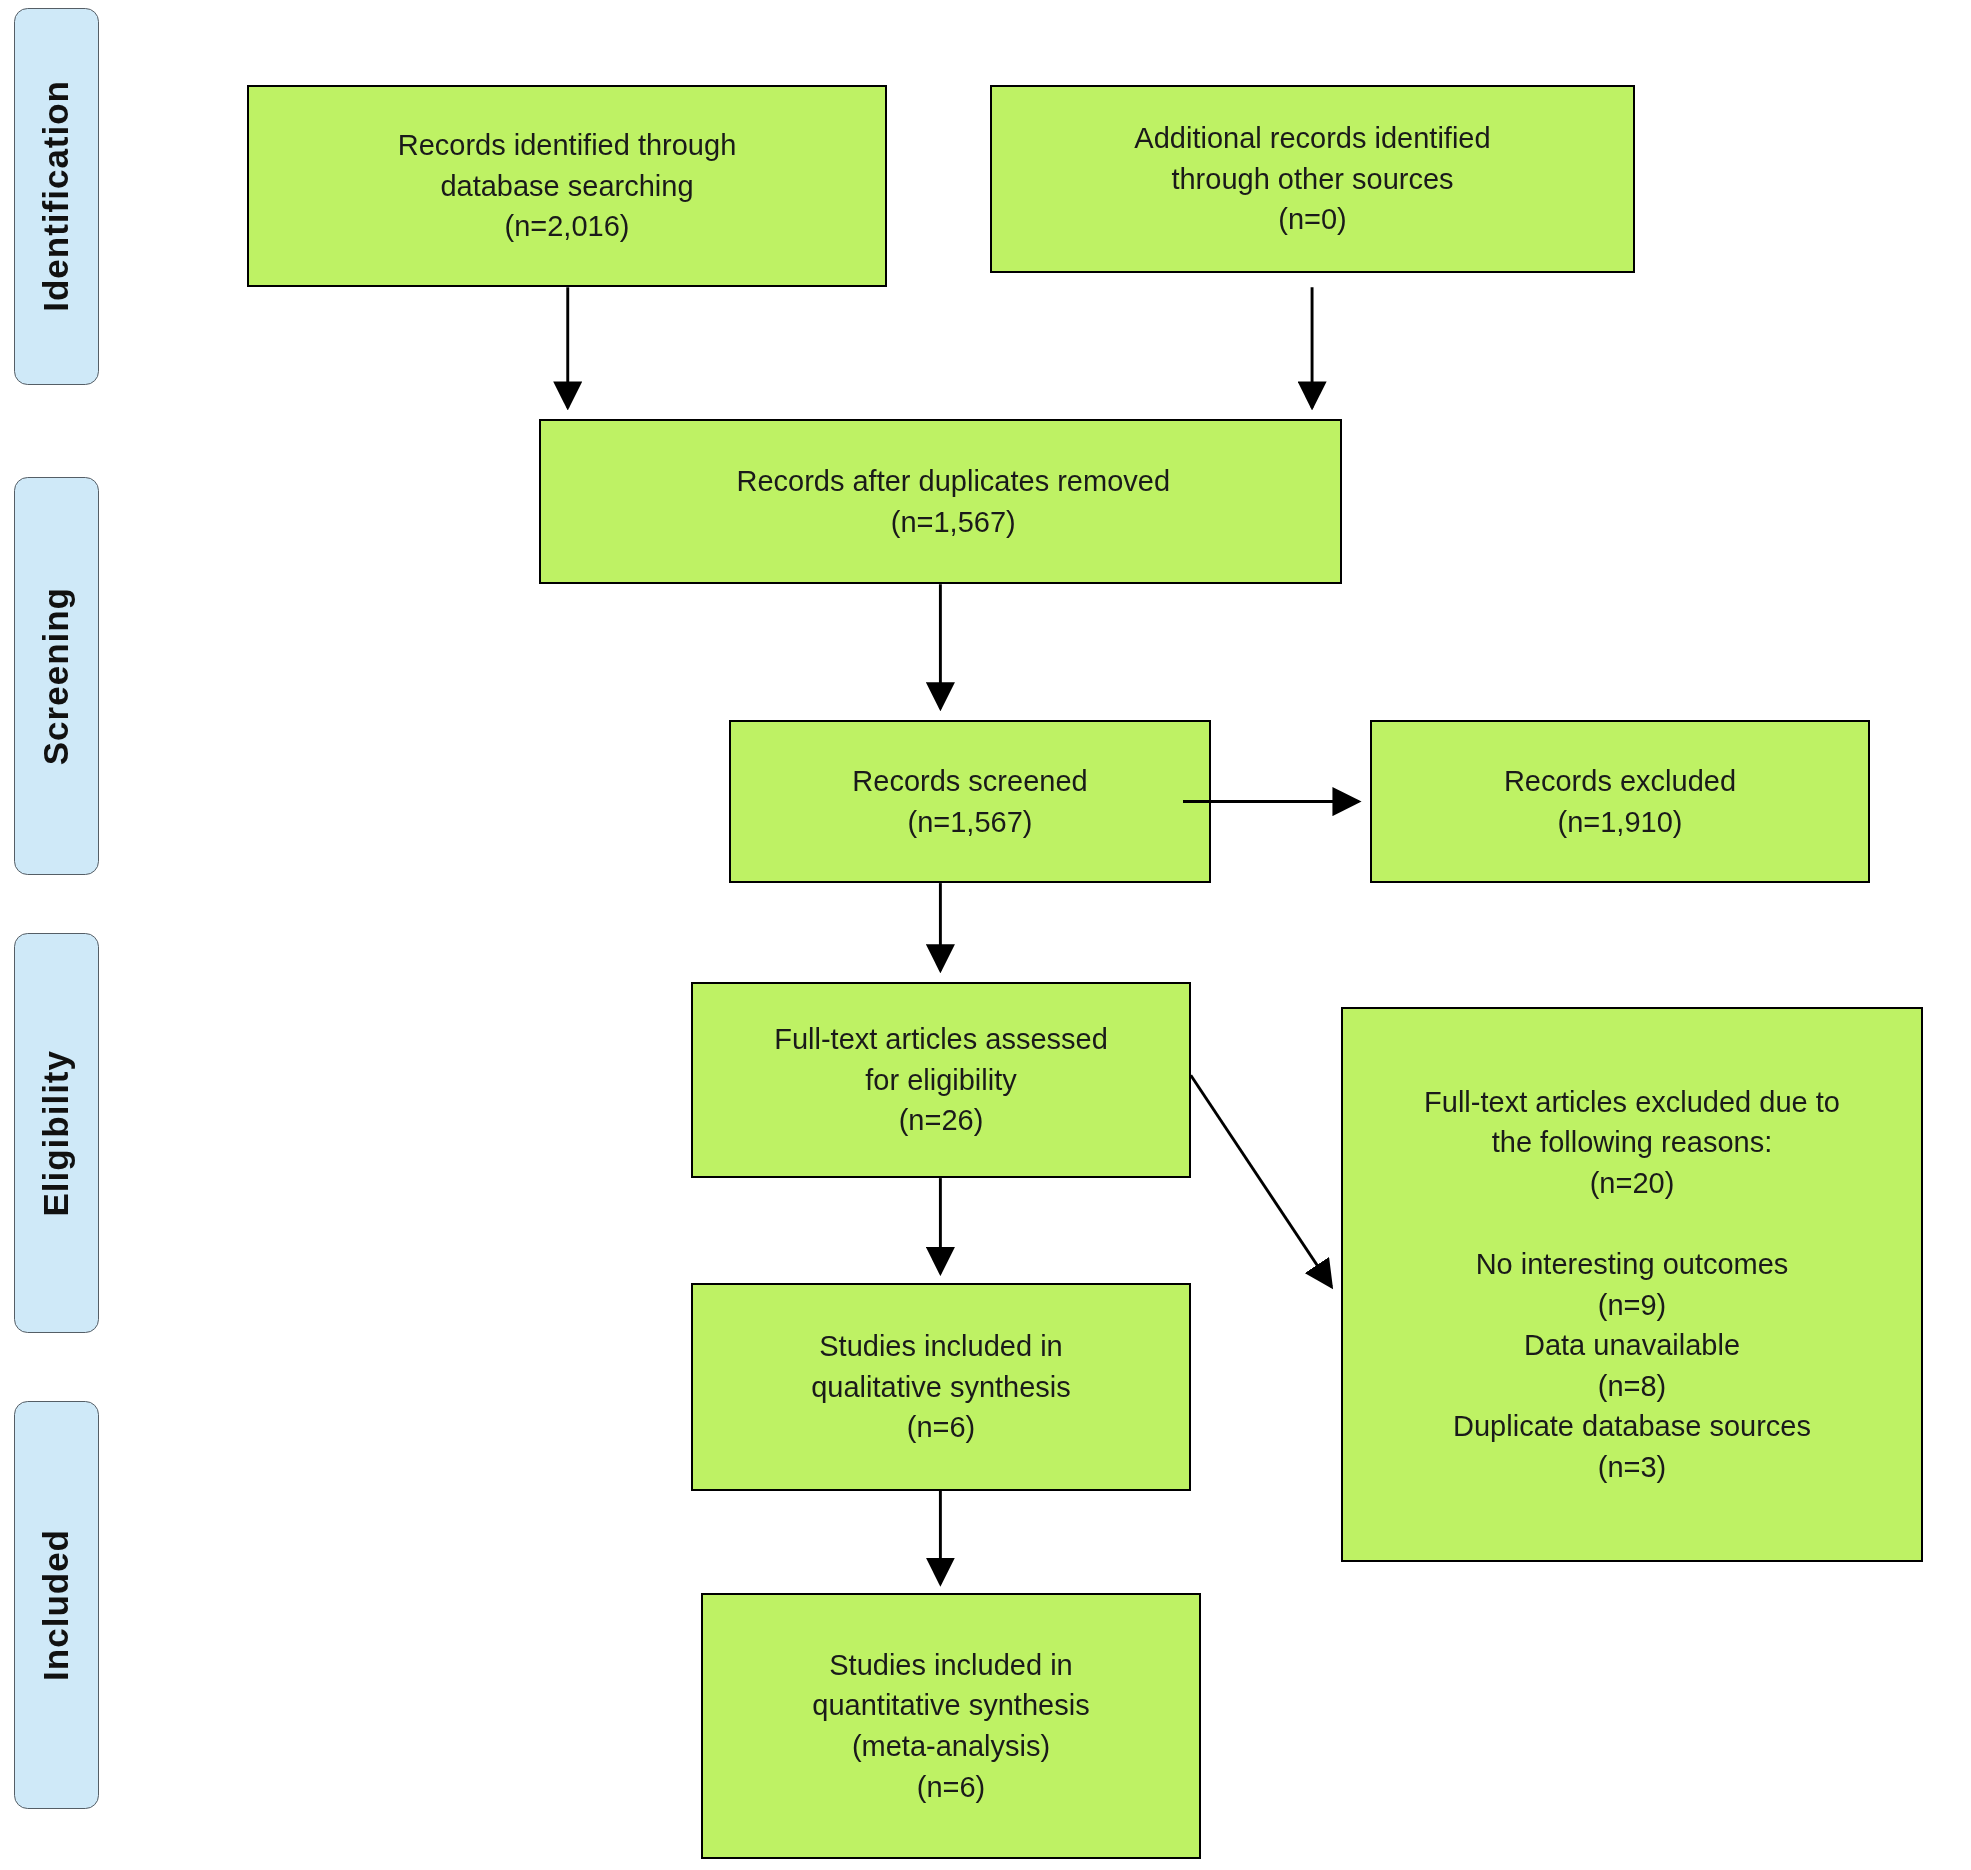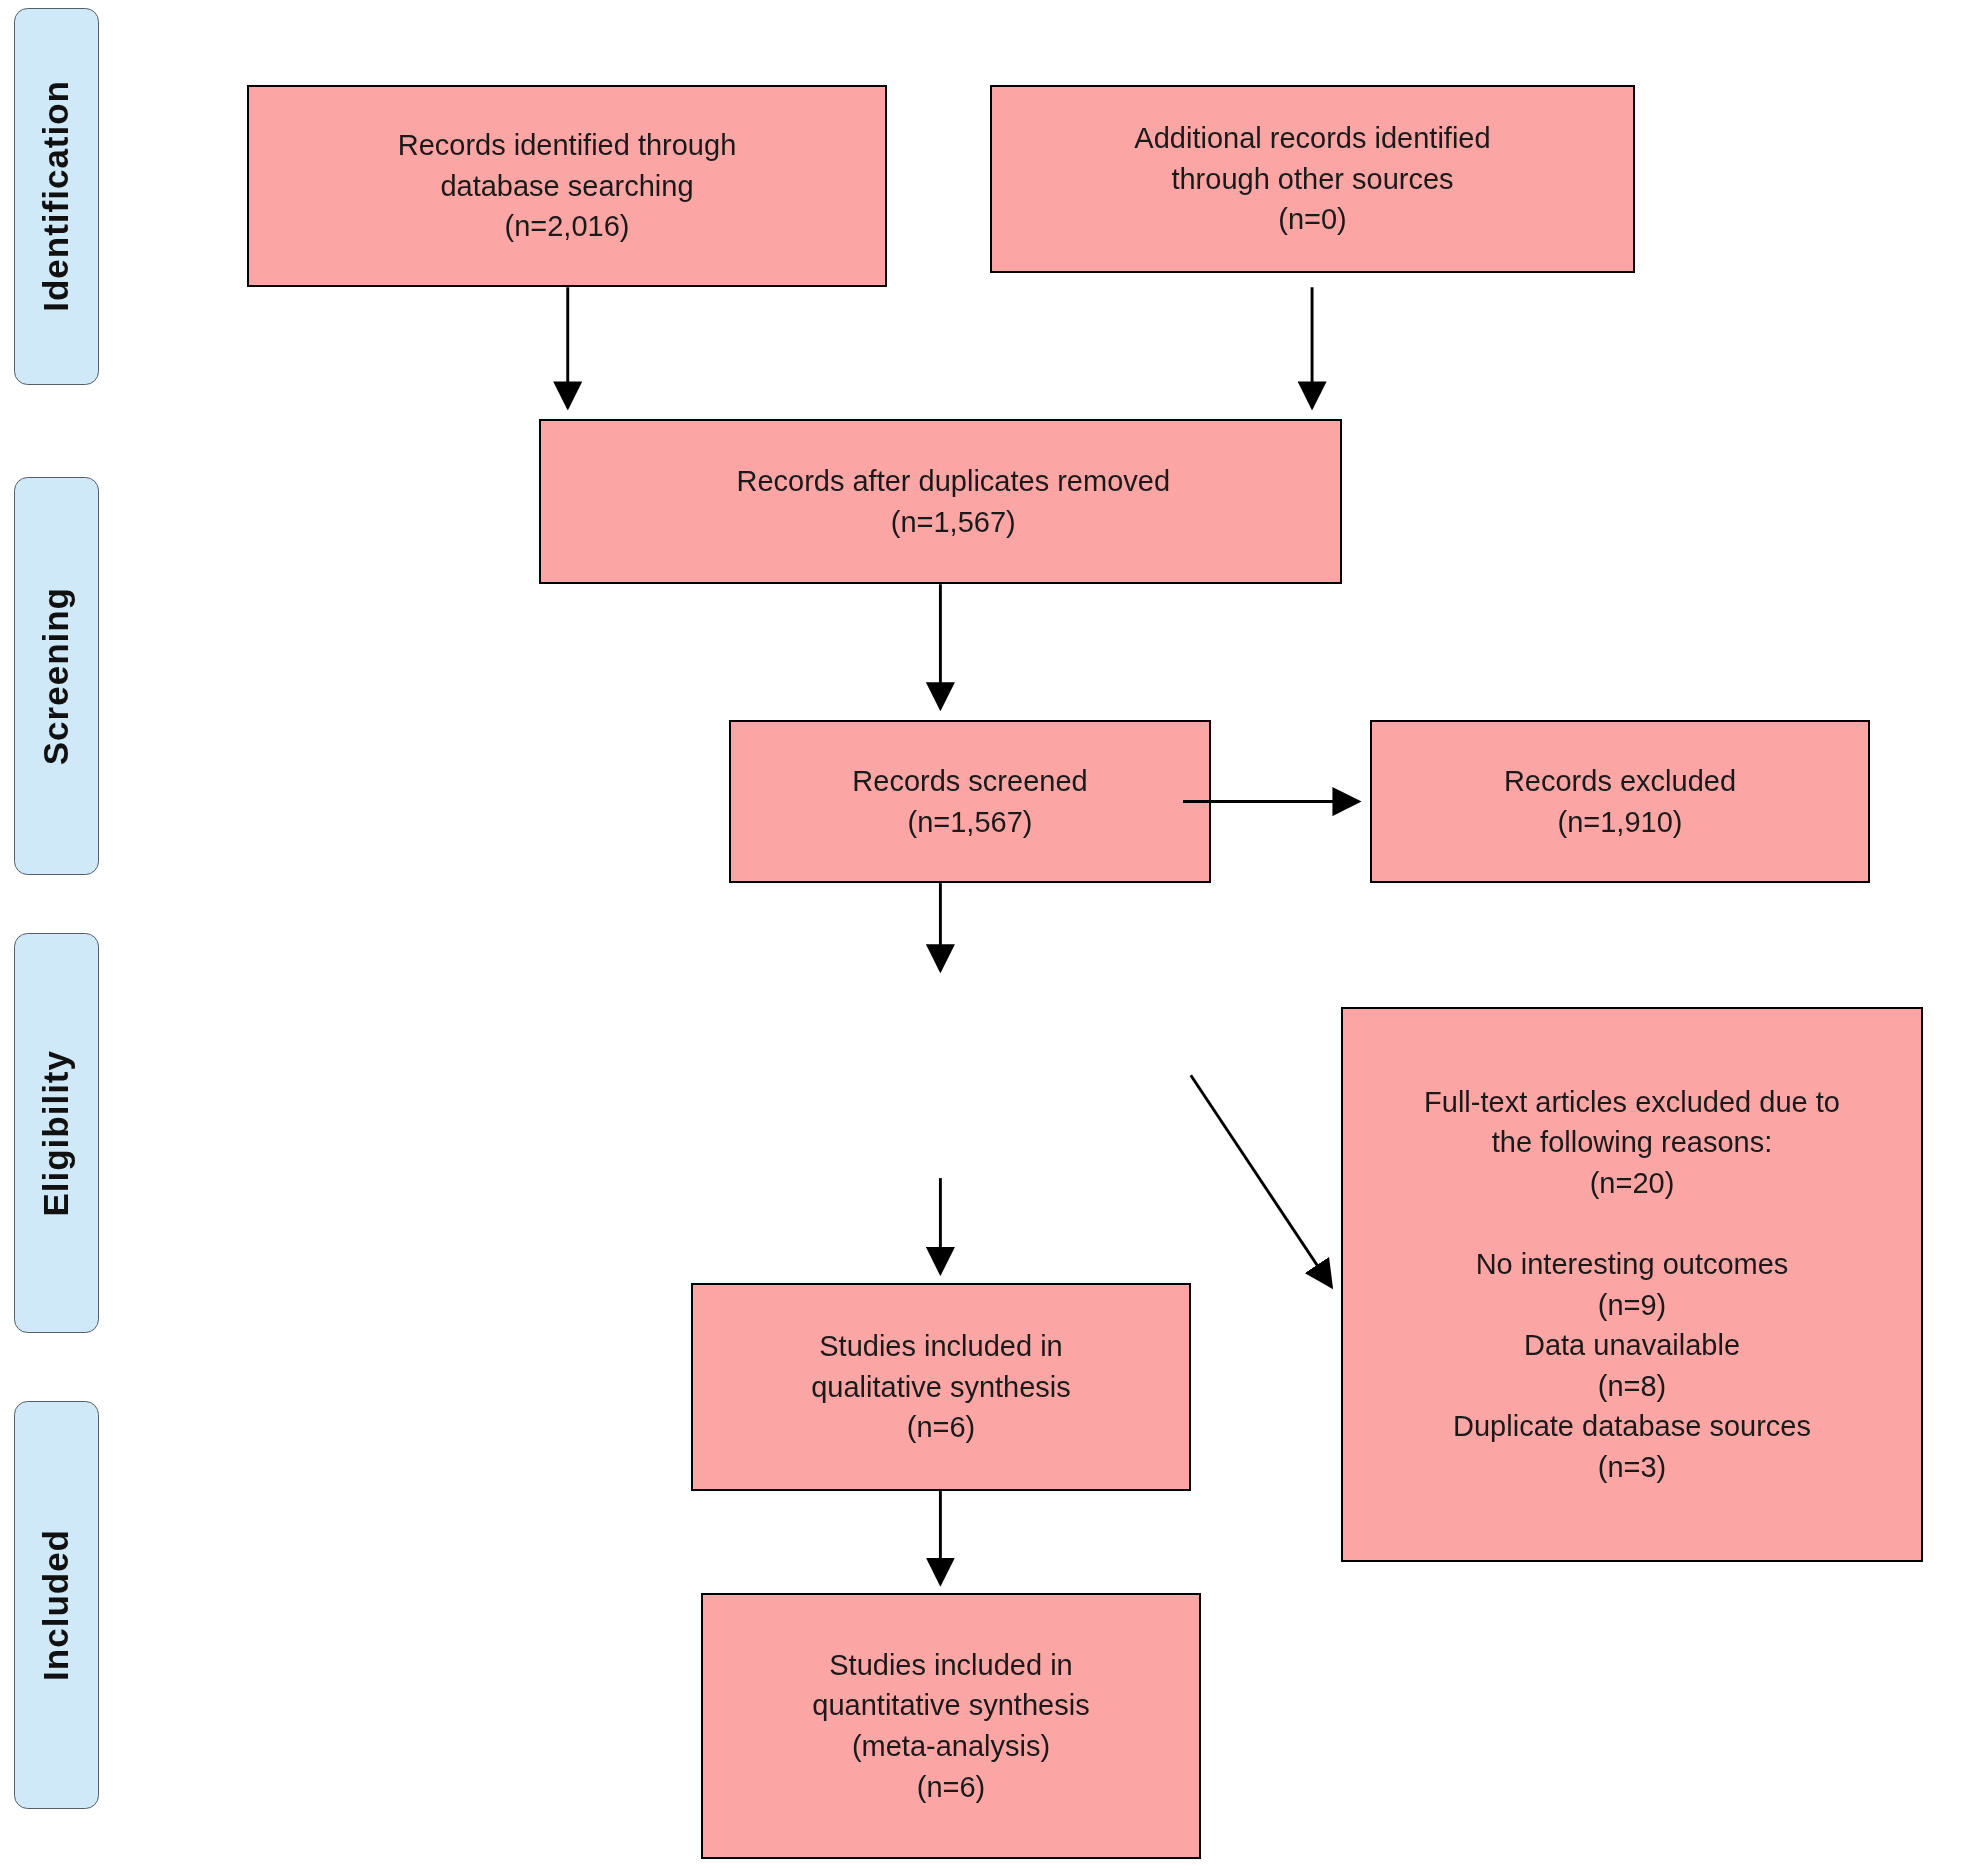--- a/index.html
+++ b/index.html
@@ -13,21 +13,21 @@
     position: relative;
     width: 1972px;
     height: 1871px;
     background: #ffffff;
     overflow: hidden;
   }
   .flow-box {
     position: absolute;
     box-sizing: border-box;
     border: 2.9px solid #000000;
-    background: #fca5a5;
+    background: #bef264;
     display: flex;
     align-items: center;
     justify-content: center;
     text-align: center;
     font-size: 29px;
     line-height: 1.4;
     padding: 9.7px 17.5px;
   }
   .flow-box .box-text {
     white-space: pre-line;
@@ -112,20 +112,25 @@
 (n=1,567)</span>
   </div>
   <div class="flow-box" id="box-screened">
     <span class="box-text">Records screened
 (n=1,567)</span>
   </div>
   <div class="flow-box" id="box-excluded">
     <span class="box-text">Records excluded
 (n=1,910)</span>
   </div>
+  <div class="flow-box" id="box-fulltext">
+    <span class="box-text">Full-text articles assessed
+for eligibility
+(n=26)</span>
+  </div>
   <div class="flow-box" id="box-fulltext-excluded">
     <span class="box-text">Full-text articles excluded due to
 the following reasons:
 (n=20)
 
 No interesting outcomes
 (n=9)
 Data unavailable
 (n=8)
 Duplicate database sources

